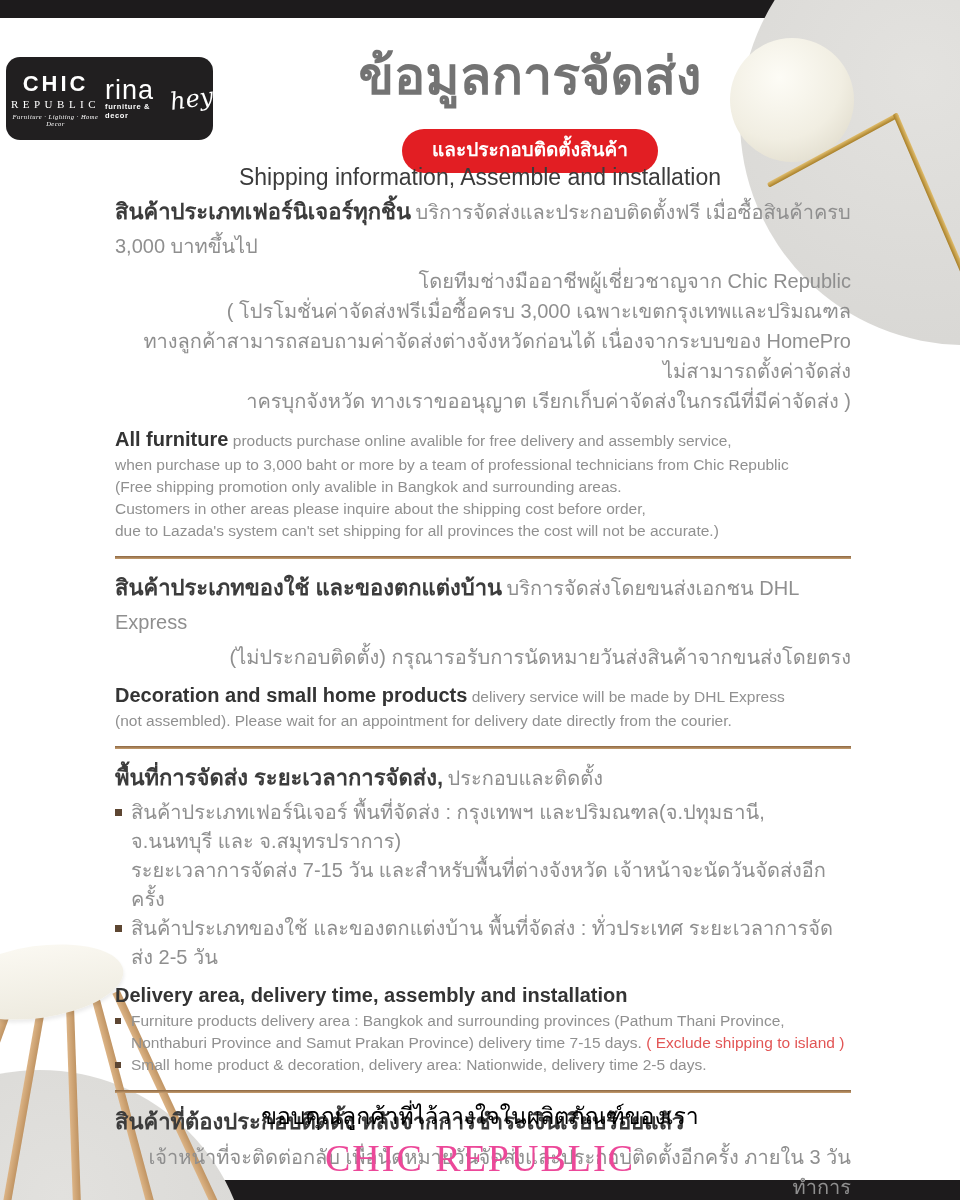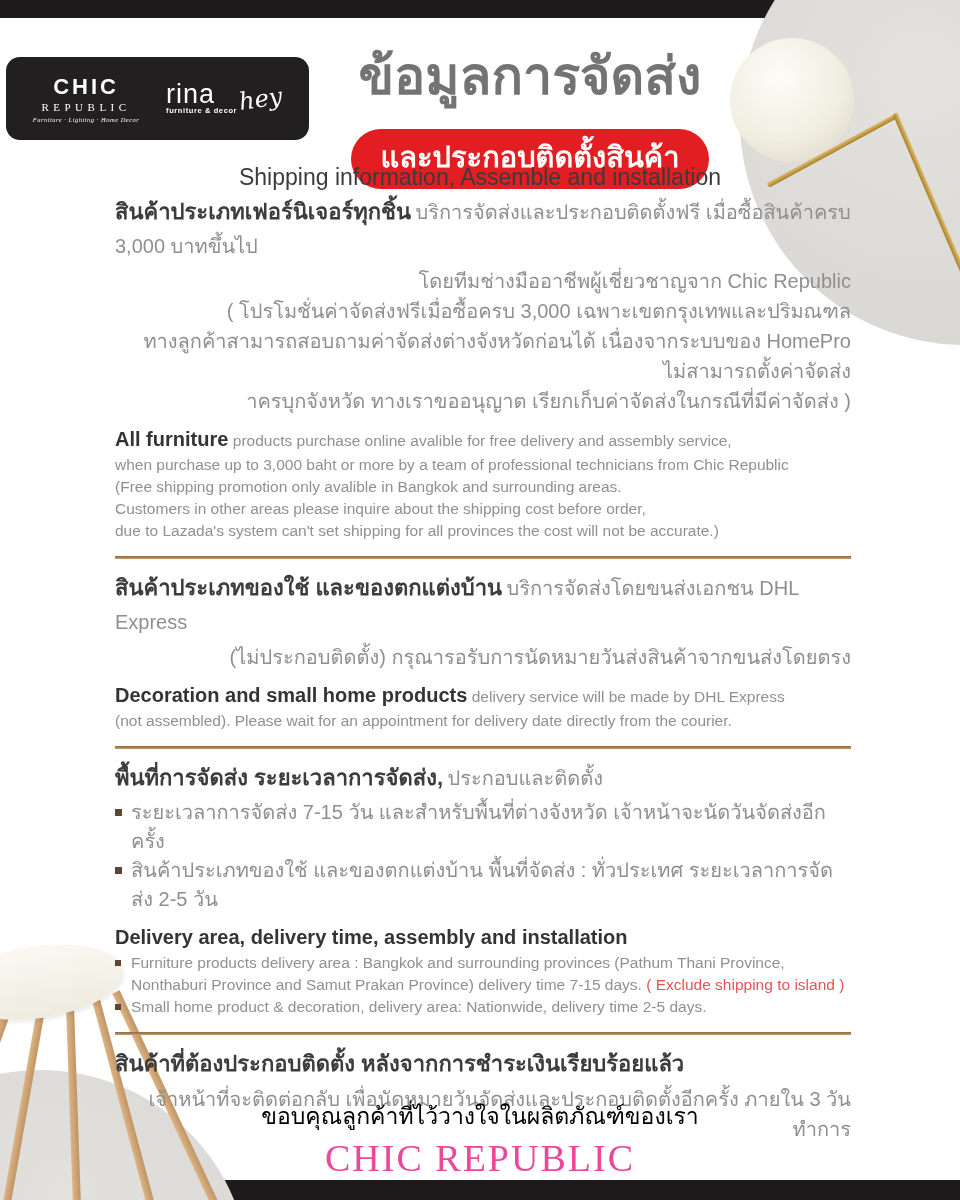--- a/index.html
+++ b/index.html
@@ -27,34 +27,34 @@
   .leg1 { left:8px;  top:998px;  height:215px; transform:rotate(20deg); }
   .leg2 { left:38px; top:1004px; height:210px; transform:rotate(10deg); }
   .leg3 { left:66px; top:1006px; height:205px; transform:rotate(-2deg); }
   .leg4 { left:92px; top:1000px; height:230px; transform:rotate(-15deg); }
   .leg5 { left:112px; top:992px; height:265px; transform:rotate(-25deg); }
   .stool-top { position:absolute; left:-48px; top:946px; width:172px; height:72px; border-radius:50%;
                background:linear-gradient(180deg,#faf8f1,#eeebe0); transform:rotate(-8deg); z-index:4;
                box-shadow:0 3px 4px rgba(0,0,0,0.08); }
 
   
-  .logo-box { position:absolute; left:6px; top:57px; width:303px; height:83px; background:#211f20; border-radius:14px;
+  .logo-box { position:absolute; left:6px; top:57px; width:207px; height:83px; background:#211f20; border-radius:14px;
               display:flex; align-items:center; justify-content:space-evenly; z-index:6; color:#ffffff; }
   .chic-logo { text-align:center; }
   .chic-name { font-size:22px; letter-spacing:3px; font-weight:700; }
   .chic-sub  { font-size:11px; letter-spacing:4.5px; font-family:"Liberation Serif",serif; margin-top:1px; }
   .chic-tag  { font-size:6.5px; font-style:italic; font-family:"Liberation Serif",serif; margin-top:3px; letter-spacing:0.5px; }
   .rina-logo { text-align:left; display:flex; align-items:center; }
   .rina-name { font-size:27px; font-weight:400; letter-spacing:1px; line-height:24px; }
   .rina-sub  { font-size:7.5px; font-weight:700; letter-spacing:0.6px; }
   .rina-script { font-family:"DejaVu Serif","Liberation Serif",serif; font-style:italic; font-size:24px; margin-left:2px; transform:rotate(-8deg); }
 
   .title-wrap { position:absolute; left:250px; top:34px; width:560px; text-align:center; z-index:6; }
   .title-th { font-size:52px; font-weight:800; color:#737373; letter-spacing:0px; }
-  .badge { display:inline-block; margin-top:12px; background:#e21e23; color:#ffffff; font-size:29px; font-weight:600;
+  .badge { display:inline-block; margin-top:12px; background:#e21e23; color:#ffffff; font-size:19px; font-weight:600;
            padding:5px 30px 9px 30px; border-radius:30px; }
   .subtitle { position:absolute; left:120px; top:164px; width:720px; text-align:center; font-size:23px; color:#3b3b3b;
               font-weight:500; z-index:6; }
 
   
   .content { position:absolute; left:115px; top:196px; width:736px; z-index:7; }
   .th-bold { font-size:22px; font-weight:700; color:#3c3c3c; }
   .th-gray { font-size:20px; color:#8f8f8f; }
   .th-line { font-size:20px; color:#8f8f8f; line-height:30px;text-align:right; }
   .head-line { line-height:32px; margin-bottom:2px; }
@@ -155,20 +155,21 @@
 
     <div class="divider"></div>
 
     <div class="sec">
       <div class="head-line">
         <span class="th-bold">พื้นที่การจัดส่ง ระยะเวลาการจัดส่ง,</span>
         <span class="th-gray">ประกอบและติดตั้ง</span>
       </div>
       <div class="bullet-row">
         <span class="bullet-sq"></span>
+        <div class="th-bullet-line">สินค้าประเภทเฟอร์นิเจอร์ พื้นที่จัดส่ง : กรุงเทพฯ และปริมณฑล(จ.ปทุมธานี, จ.นนทบุรี และ จ.สมุทรปราการ)</div>
         <div class="th-bullet-line">ระยะเวลาการจัดส่ง 7-15 วัน และสำหรับพื้นที่ต่างจังหวัด เจ้าหน้าจะนัดวันจัดส่งอีกครั้ง</div>
       </div>
       <div class="bullet-row">
         <span class="bullet-sq"></span>
         <div class="th-bullet-line">สินค้าประเภทของใช้ และของตกแต่งบ้าน พื้นที่จัดส่ง : ทั่วประเทศ ระยะเวลาการจัดส่ง 2-5 วัน</div>
       </div>
       <div class="en-head-line">
         <span class="en-bold">Delivery area, delivery time, assembly and installation</span>
       </div>
       <div class="bullet-row">

